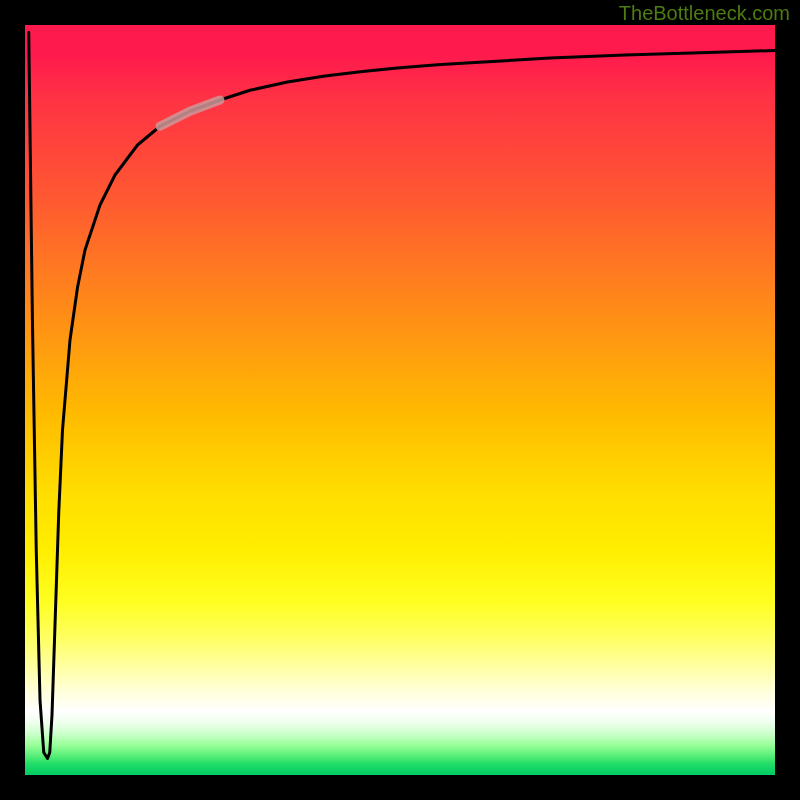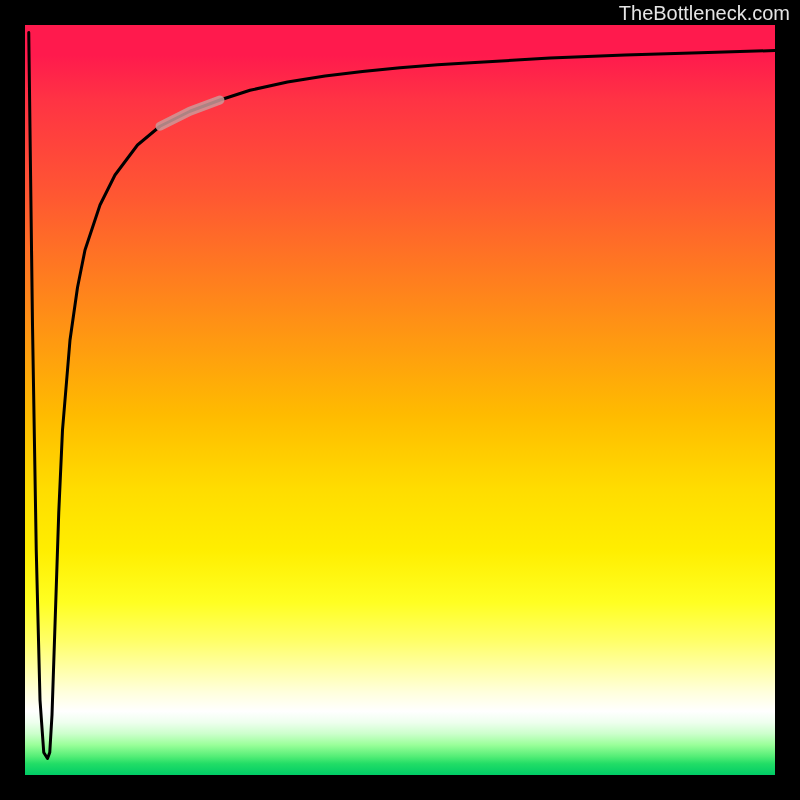--- a/index.html
+++ b/index.html
@@ -7,21 +7,21 @@
     width: 800px;
     height: 800px;
     background: #000;
     position: relative;
     font-family: Arial, Helvetica, sans-serif;
   }
   .attribution {
     position: absolute;
     top: 2px;
     right: 10px;
-    color: #e5e5e5;
+    color: #4d7c0f;
     font-size: 20px;
     font-weight: normal;
     z-index: 10;
   }
   .plot-area {
     position: absolute;
     left: 25px;
     top: 25px;
     width: 750px;
     height: 750px;

